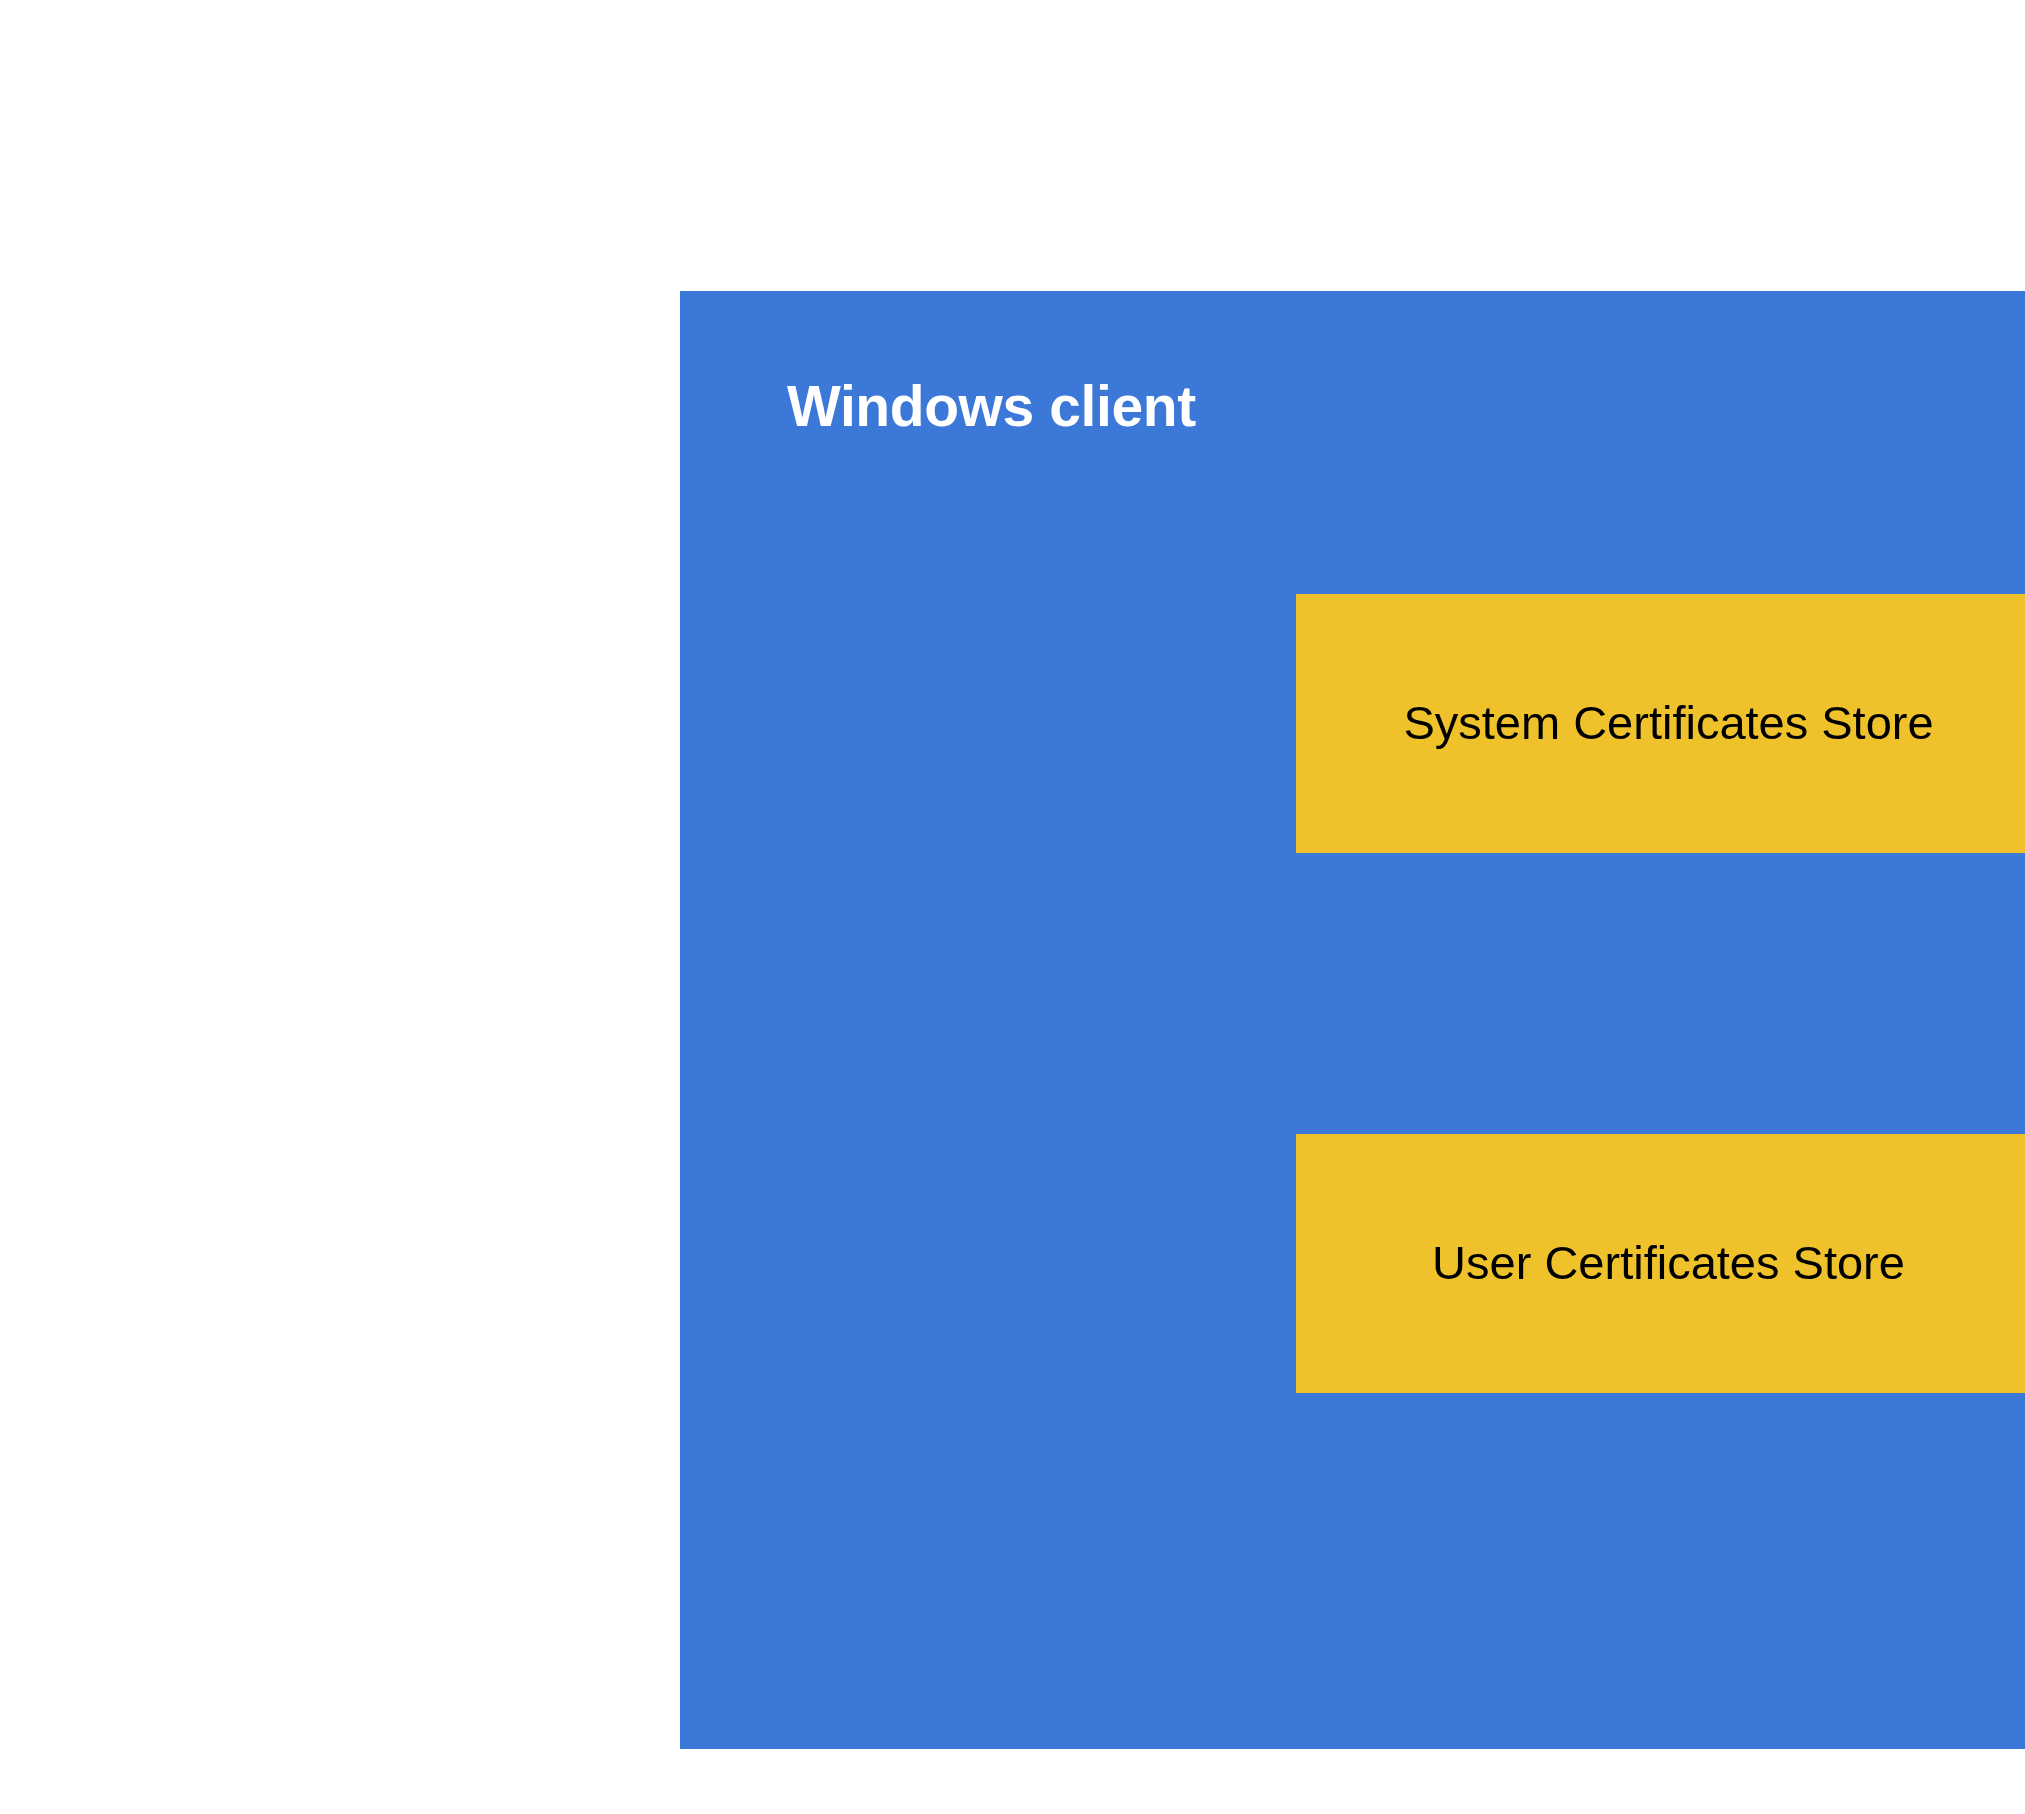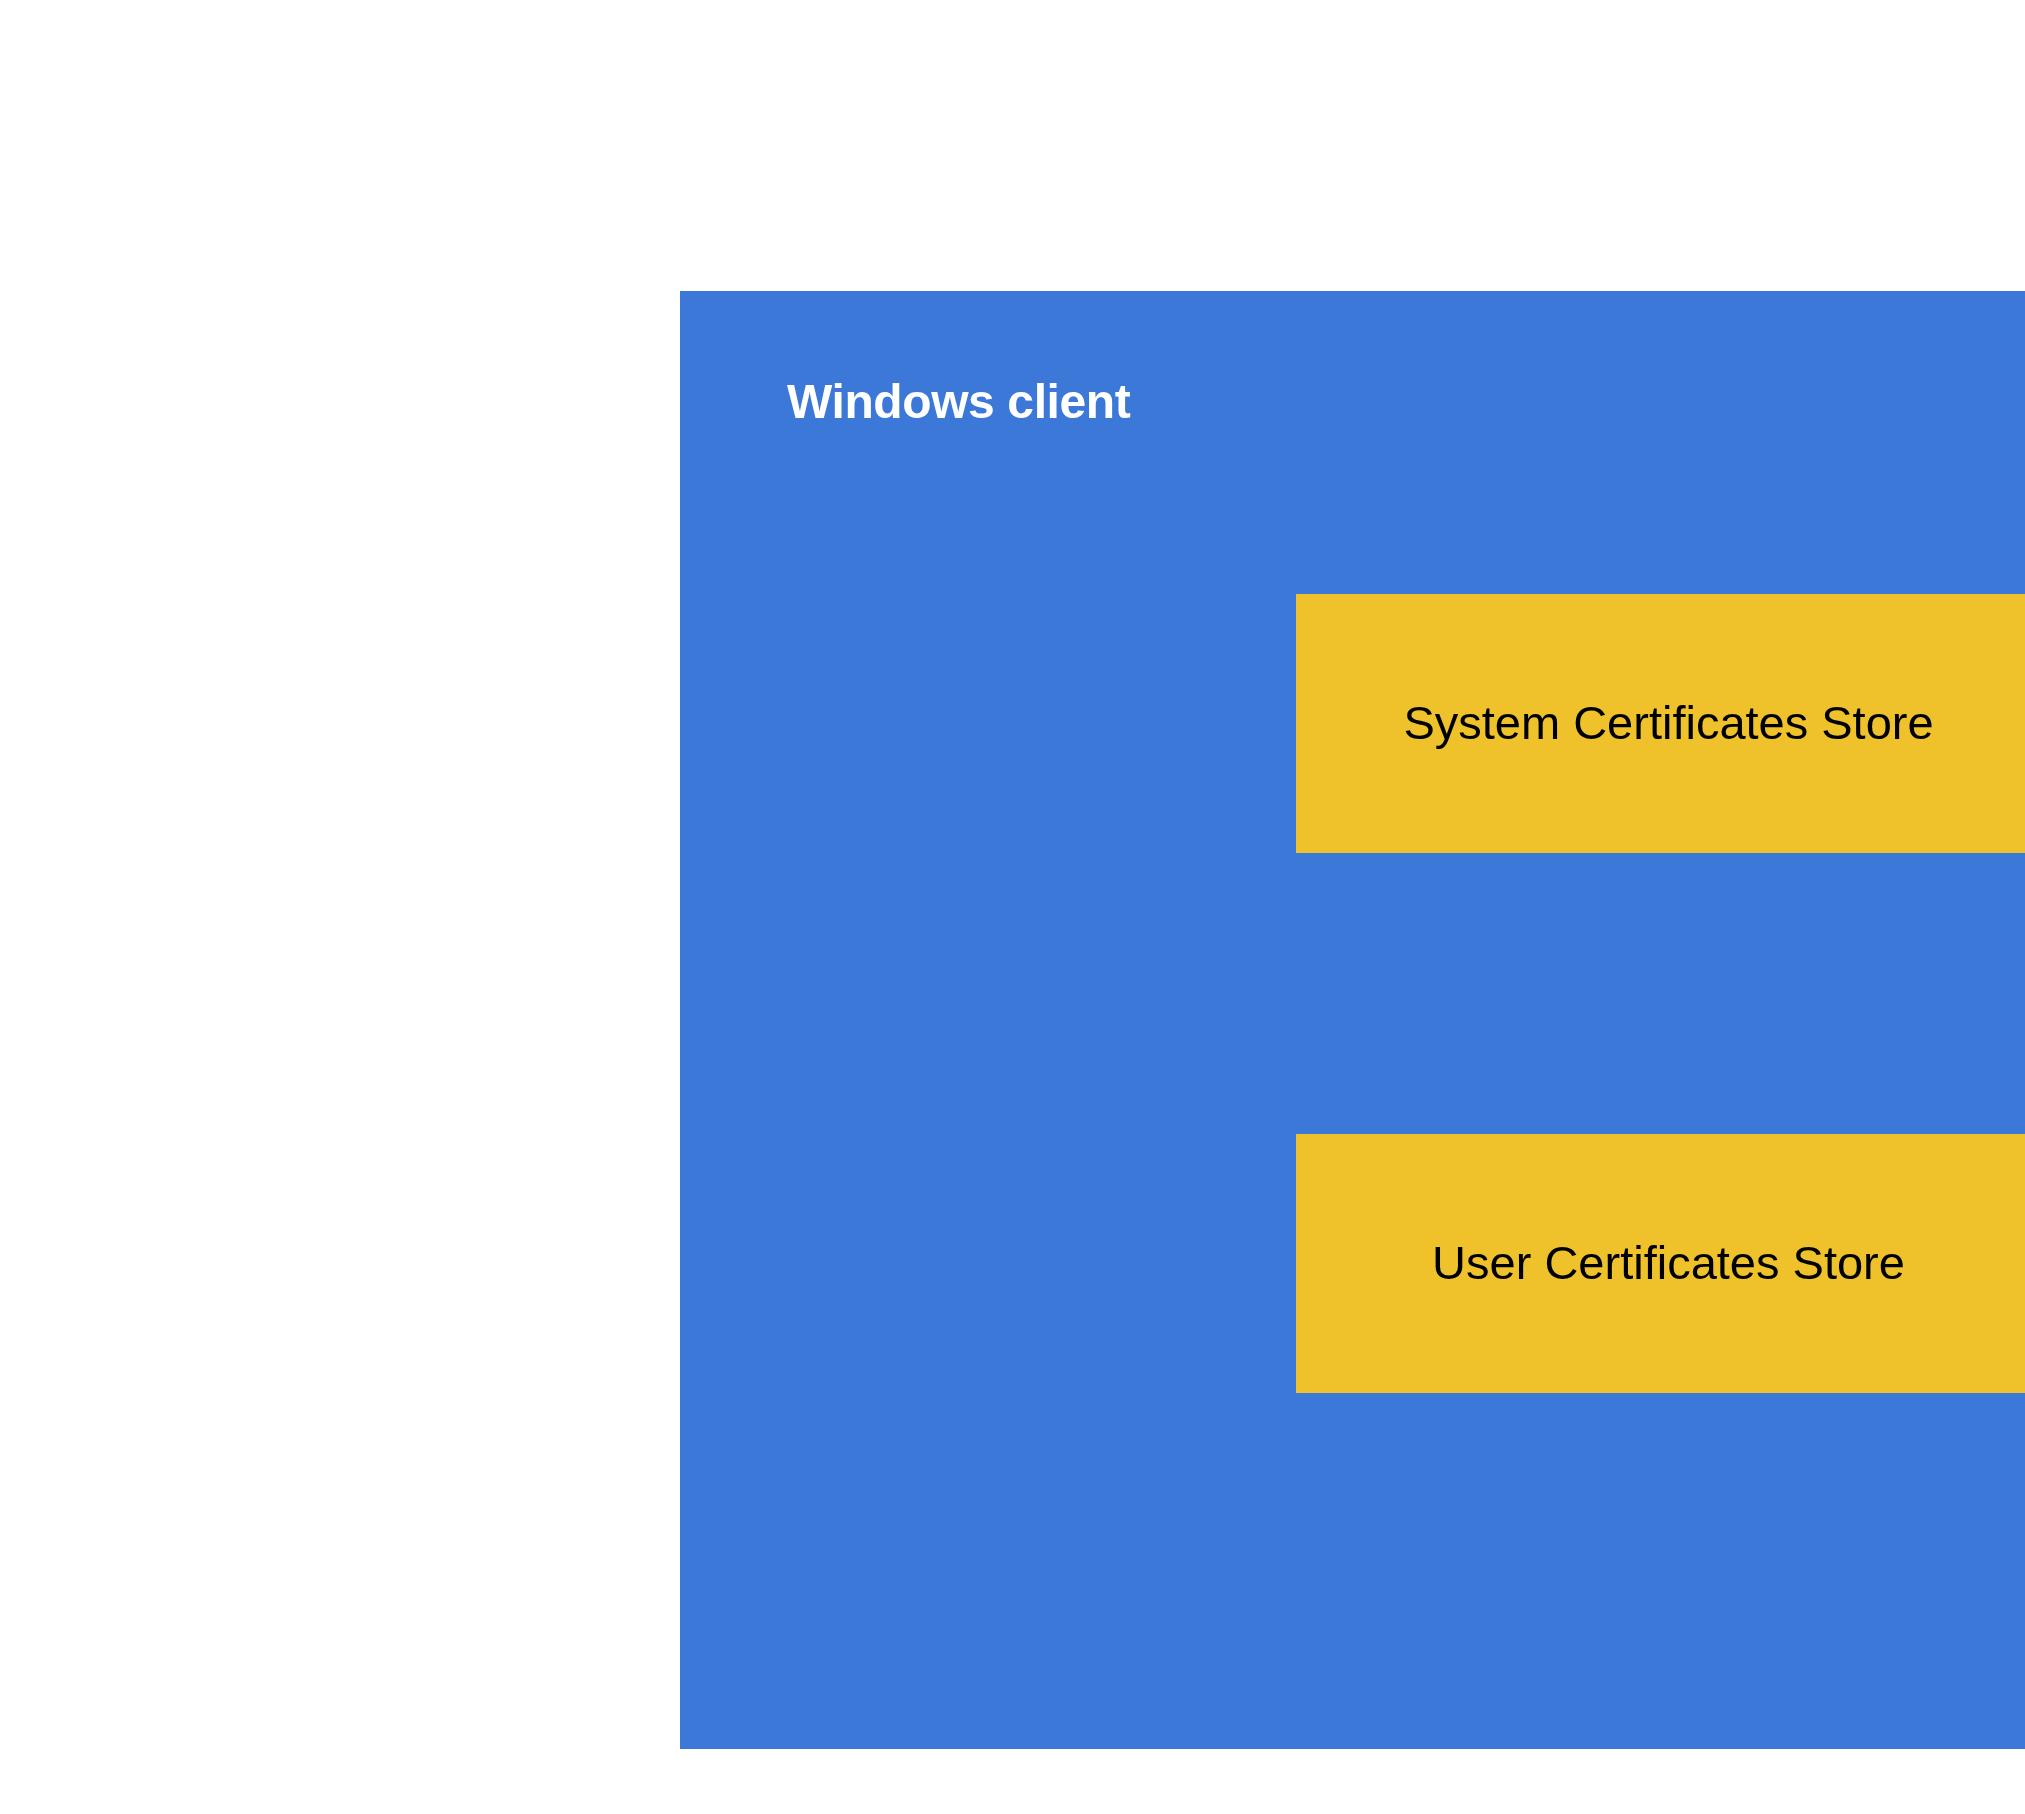--- a/index.html
+++ b/index.html
@@ -25,21 +25,21 @@
     left: 680px;
     top: 291px;
     width: 1458px;
     height: 1458px;
     background: #3b78d8;
   }
   .client-title {
     position: absolute;
     left: 107px;
     top: 87px;
-    font-size: 48px;
+    font-size: 57px;
     font-weight: bold;
     color: #ffffff;
     line-height: 1;
     white-space: nowrap;
     letter-spacing: -0.4px;
   }
 
   
   .node {
     position: absolute;

